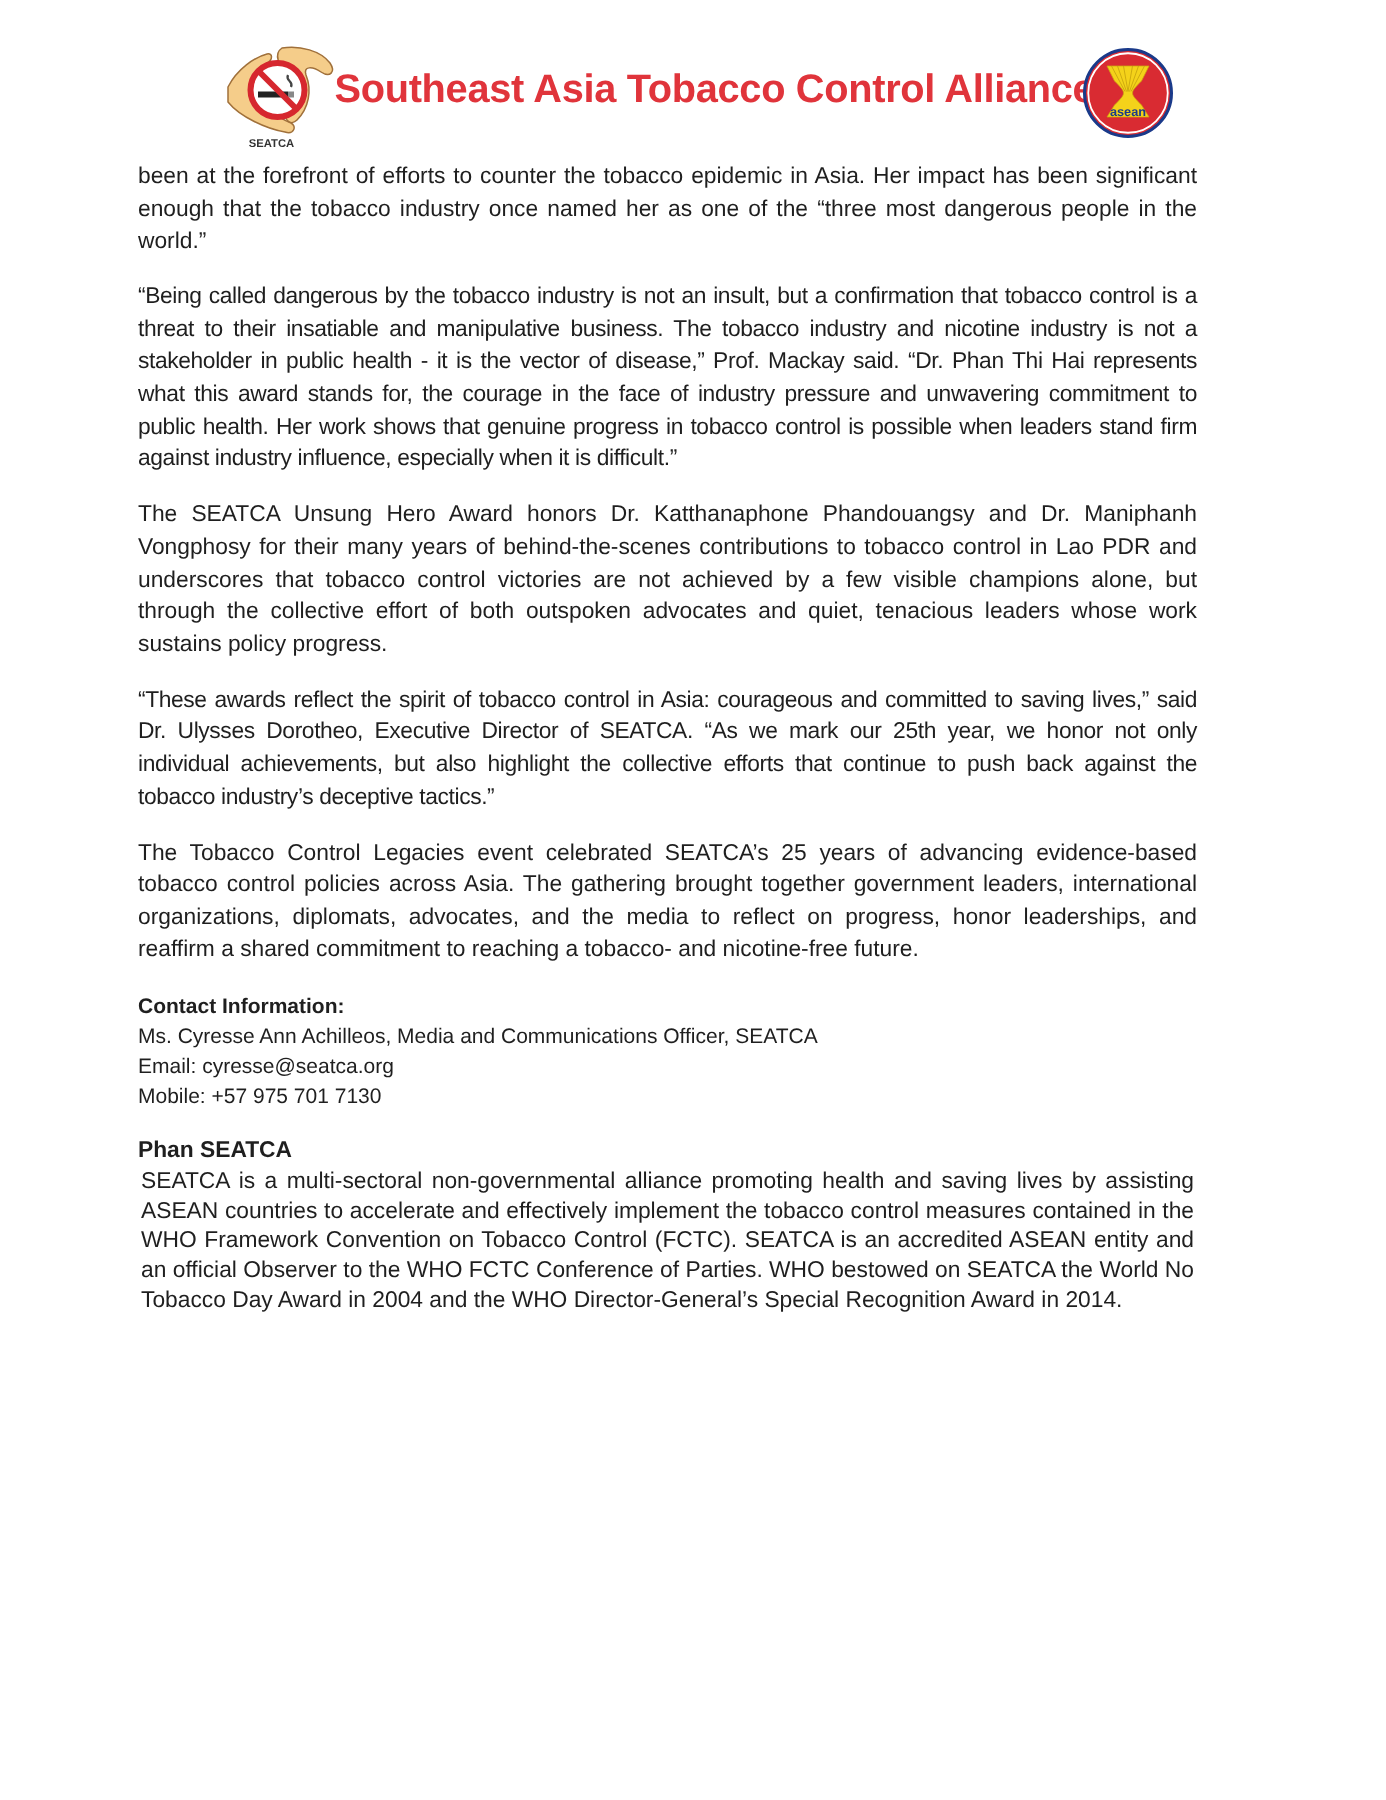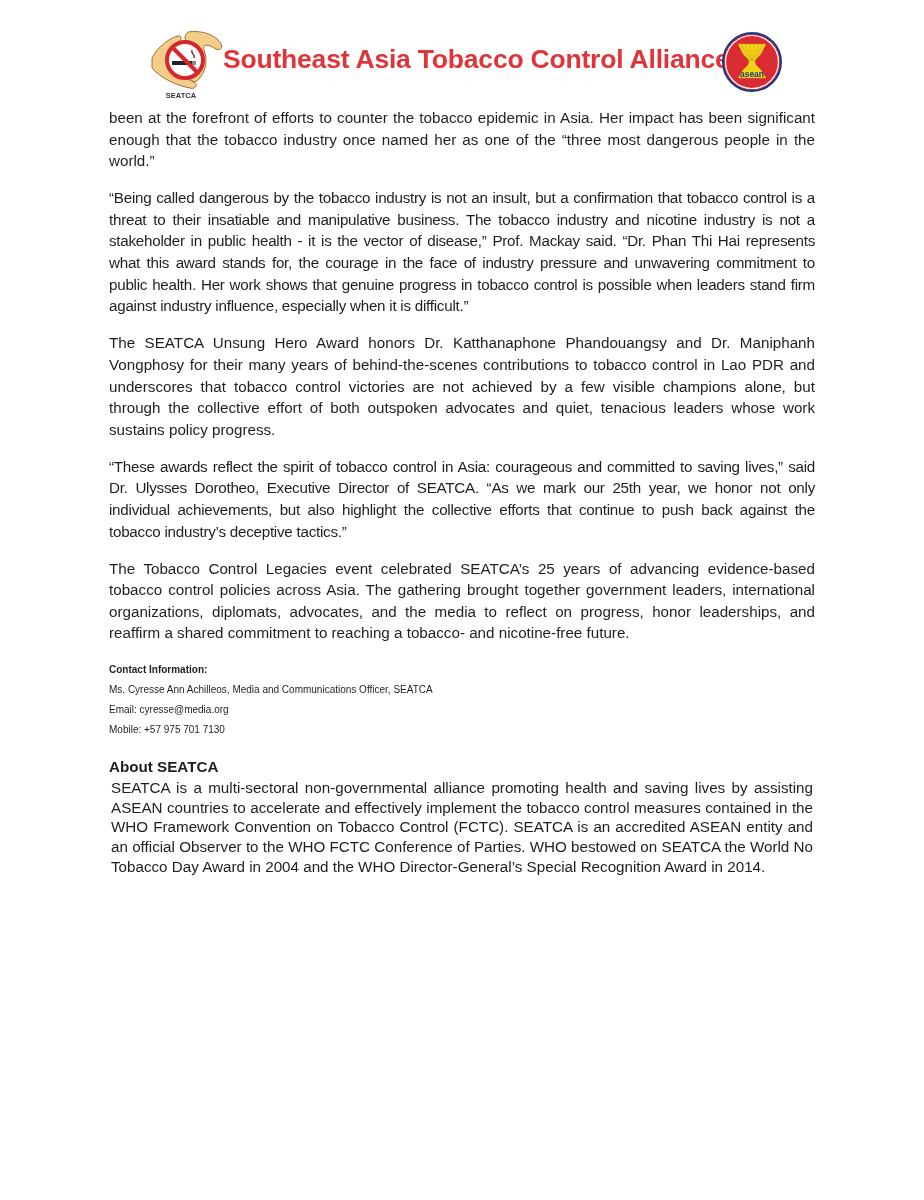--- a/index.html
+++ b/index.html
@@ -43,37 +43,37 @@
     .asean-logo {
       position: absolute;
       left: 573px;
       top: 2px;
       width: 62px;
       height: 64px;
     }
     .content {
       position: absolute;
       top: 107px;
-      left: 109px;
+      left: 92px;
       width: 706px;
       font-size: 15.2px;
       line-height: 21.6px;
       color: #1f1f1f;
     }
     .para {
       margin: 0 0 15.5px 0;
       text-align: justify;
       font-stretch: condensed;
     }
     .para.narrow {
       letter-spacing: -0.25px;
     }
     .contact-block {
       margin-top: 11px;
-      font-size: 10px;
+      font-size: 14px;
       line-height: 20px;
     }
     .contact-title, .about-title {
       font-weight: bold;
     }
     .about-block {
       margin-top: 17px;
       font-size: 15.2px;
       line-height: 19.6px;
     }
@@ -126,21 +126,21 @@
 <div class="content">
   <p class="para">been at the forefront of efforts to counter the tobacco epidemic in Asia. Her impact has been significant enough that the tobacco industry once named her as one of the “three most dangerous people in the world.”</p>
   <p class="para narrow">“Being called dangerous by the tobacco industry is not an insult, but a confirmation that tobacco control is a threat to their insatiable and manipulative business. The tobacco industry and nicotine industry is not a stakeholder in public health - it is the vector of disease,” Prof. Mackay said. “Dr. Phan Thi Hai represents what this award stands for, the courage in the face of industry pressure and unwavering commitment to public health. Her work shows that genuine progress in tobacco control is possible when leaders stand firm against industry influence, especially when it is difficult.”</p>
   <p class="para">The SEATCA Unsung Hero Award honors Dr. Katthanaphone Phandouangsy and Dr. Maniphanh Vongphosy for their many years of behind-the-scenes contributions to tobacco control in Lao PDR and underscores that tobacco control victories are not achieved by a few visible champions alone, but through the collective effort of both outspoken advocates and quiet, tenacious leaders whose work sustains policy progress.</p>
   <p class="para narrow">“These awards reflect the spirit of tobacco control in Asia: courageous and committed to saving lives,” said Dr. Ulysses Dorotheo, Executive Director of SEATCA. “As we mark our 25th year, we honor not only individual achievements, but also highlight the collective efforts that continue to push back against the tobacco industry’s deceptive tactics.”</p>
   <p class="para">The Tobacco Control Legacies event celebrated SEATCA’s 25 years of advancing evidence-based tobacco control policies across Asia. The gathering brought together government leaders, international organizations, diplomats, advocates, and the media to reflect on progress, honor leaderships, and reaffirm a shared commitment to reaching a tobacco- and nicotine-free future.</p>
 
   <div class="contact-block">
     <span class="line contact-title">Contact Information:</span>
     <span class="line">Ms. Cyresse Ann Achilleos, Media and Communications Officer, SEATCA</span>
-    <span class="line">Email: cyresse@media.org</span>
+    <span class="line">Email: cyresse@seatca.org</span>
     <span class="line">Mobile: +57 975 701 7130</span>
   </div>
 
   <div class="about-block">
-    <span class="line about-title">About SEATCA</span>
+    <span class="line about-title">Phan SEATCA</span>
     <p class="about-text">SEATCA is a multi-sectoral non-governmental alliance promoting health and saving lives by assisting ASEAN countries to accelerate and effectively implement the tobacco control measures contained in the WHO Framework Convention on Tobacco Control (FCTC). SEATCA is an accredited ASEAN entity and an official Observer to the WHO FCTC Conference of Parties. WHO bestowed on SEATCA the World No Tobacco Day Award in 2004 and the WHO Director-General’s Special Recognition Award in 2014.</p>
   </div>
 </div>
 
 </body></html>

